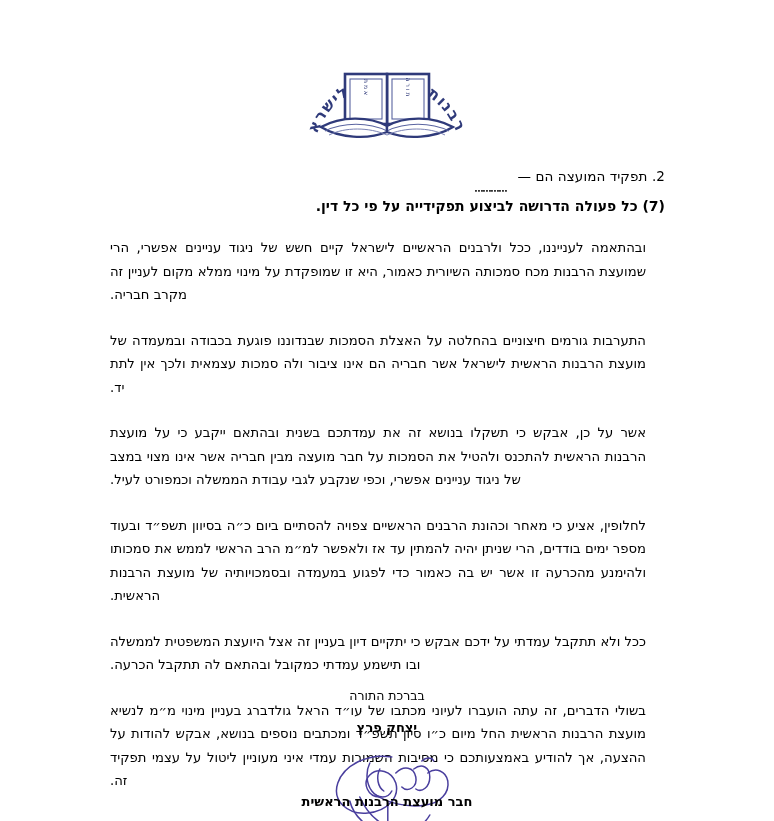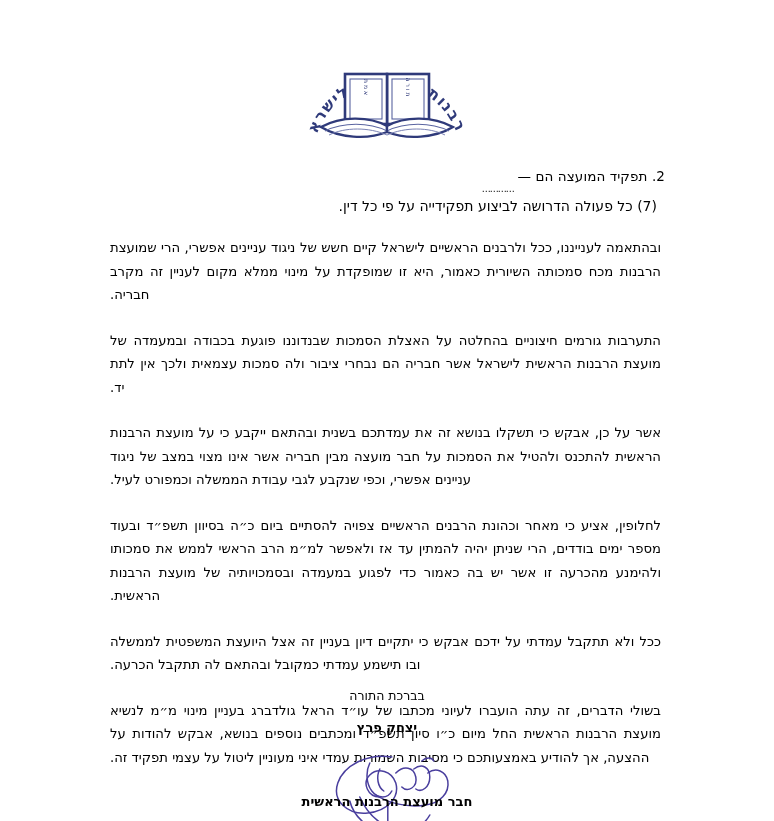--- a/index.html
+++ b/index.html
@@ -52,22 +52,22 @@
   }
   .heading-main {
     font-size: 13.5px;
     font-weight: normal;
     letter-spacing: 0.1px;
     margin: 0 0 14px 0;
     line-height: 1.2;
   }
   .heading-sub {
     font-size: 14px;
-    font-weight: normal;
-    margin: 8px;
+    font-weight: bold;
+    margin: 0;
     line-height: 1.2;
     padding-left: 4px;
   }
   .dotted {
     position: relative;
     display: inline-block;
   }
   .dotted::before {
     content: "⋯⋯⋯⋯";
     position: absolute;
@@ -88,21 +88,21 @@
     position: absolute;
     top: 236px;
     right: 113px;
     left: 110px;
     direction: rtl;
     text-align: justify;
   }
   .para {
     font-size: 13.2px;
     line-height: 23.5px;
-    margin: 0 0 22px 0;
+    margin: 0 15px 22px 0;
     text-align: justify;
     text-align-last: left;
     direction: rtl;
   }
   .para:last-child { margin-bottom: 0; }
 
   
   .sign-block {
     position: absolute;
     top: 688px;
@@ -186,21 +186,21 @@
     </div>
   </div>
 
   <div class="heading-block">
     <p class="heading-main">2. תפקיד המועצה הם —</p>
     <p class="heading-sub"><span class="dotted">(7) כל פעולה הדרושה לביצוע תפקידייה על פי כל דין.</span></p>
   </div>
 
   <div class="body-block">
     <p class="para">ובהתאמה לענייננו, ככל ולרבנים הראשיים לישראל קיים חשש של ניגוד עניינים אפשרי, הרי שמועצת הרבנות מכח סמכותה השיורית כאמור, היא זו שמופקדת על מינוי ממלא מקום לעניין זה מקרב חבריה.</p>
-    <p class="para">התערבות גורמים חיצוניים בהחלטה על האצלת הסמכות שבנדוננו פוגעת בכבודה ובמעמדה של מועצת הרבנות הראשית לישראל אשר חבריה הם נבחרי ציבור ולה סמכות עצמאית ולכך אין לתת יד.</p>
+    <p class="para">התערבות גורמים חיצוניים בהחלטה על האצלת הסמכות שבנדוננו פוגעת בכבודה ובמעמדה של מועצת הרבנות הראשית לישראל אשר חבריה הם אינו ציבור ולה סמכות עצמאית ולכך אין לתת יד.</p>
     <p class="para">אשר על כן, אבקש כי תשקלו בנושא זה את עמדתכם בשנית ובהתאם ייקבע כי על מועצת הרבנות הראשית להתכנס ולהטיל את הסמכות על חבר מועצה מבין חבריה אשר אינו מצוי במצב של ניגוד עניינים אפשרי, וכפי שנקבע לגבי עבודת הממשלה וכמפורט לעיל.</p>
     <p class="para">לחלופין, אציע כי מאחר וכהונת הרבנים הראשיים צפויה להסתיים ביום כ״ה בסיוון תשפ״ד ובעוד מספר ימים בודדים, הרי שניתן יהיה להמתין עד אז ולאפשר למ״מ הרב הראשי לממש את סמכותו ולהימנע מהכרעה זו אשר יש בה כאמור כדי לפגוע במעמדה ובסמכויותיה של מועצת הרבנות הראשית.</p>
     <p class="para">ככל ולא תתקבל עמדתי על ידכם אבקש כי יתקיים דיון בעניין זה אצל היועצת המשפטית לממשלה ובו תישמע עמדתי כמקובל ובהתאם לה תתקבל הכרעה.</p>
     <p class="para">בשולי הדברים, זה עתה הועברו לעיוני מכתבו של עו״ד הראל גולדברג בעניין מינוי מ״מ לנשיא מועצת הרבנות הראשית החל מיום כ״ו סיון תשפ״ד ומכתבים נוספים בנושא, אבקש להודות על ההצעה, אך להודיע באמצעותכם כי מסיבות השמורות עמדי איני מעוניין ליטול על עצמי תפקיד זה.</p>
   </div>
 
   <div class="sign-block">
     <p class="sign-greeting">בברכת התורה</p>
     <p class="sign-name">יצחק פרץ</p>
 

